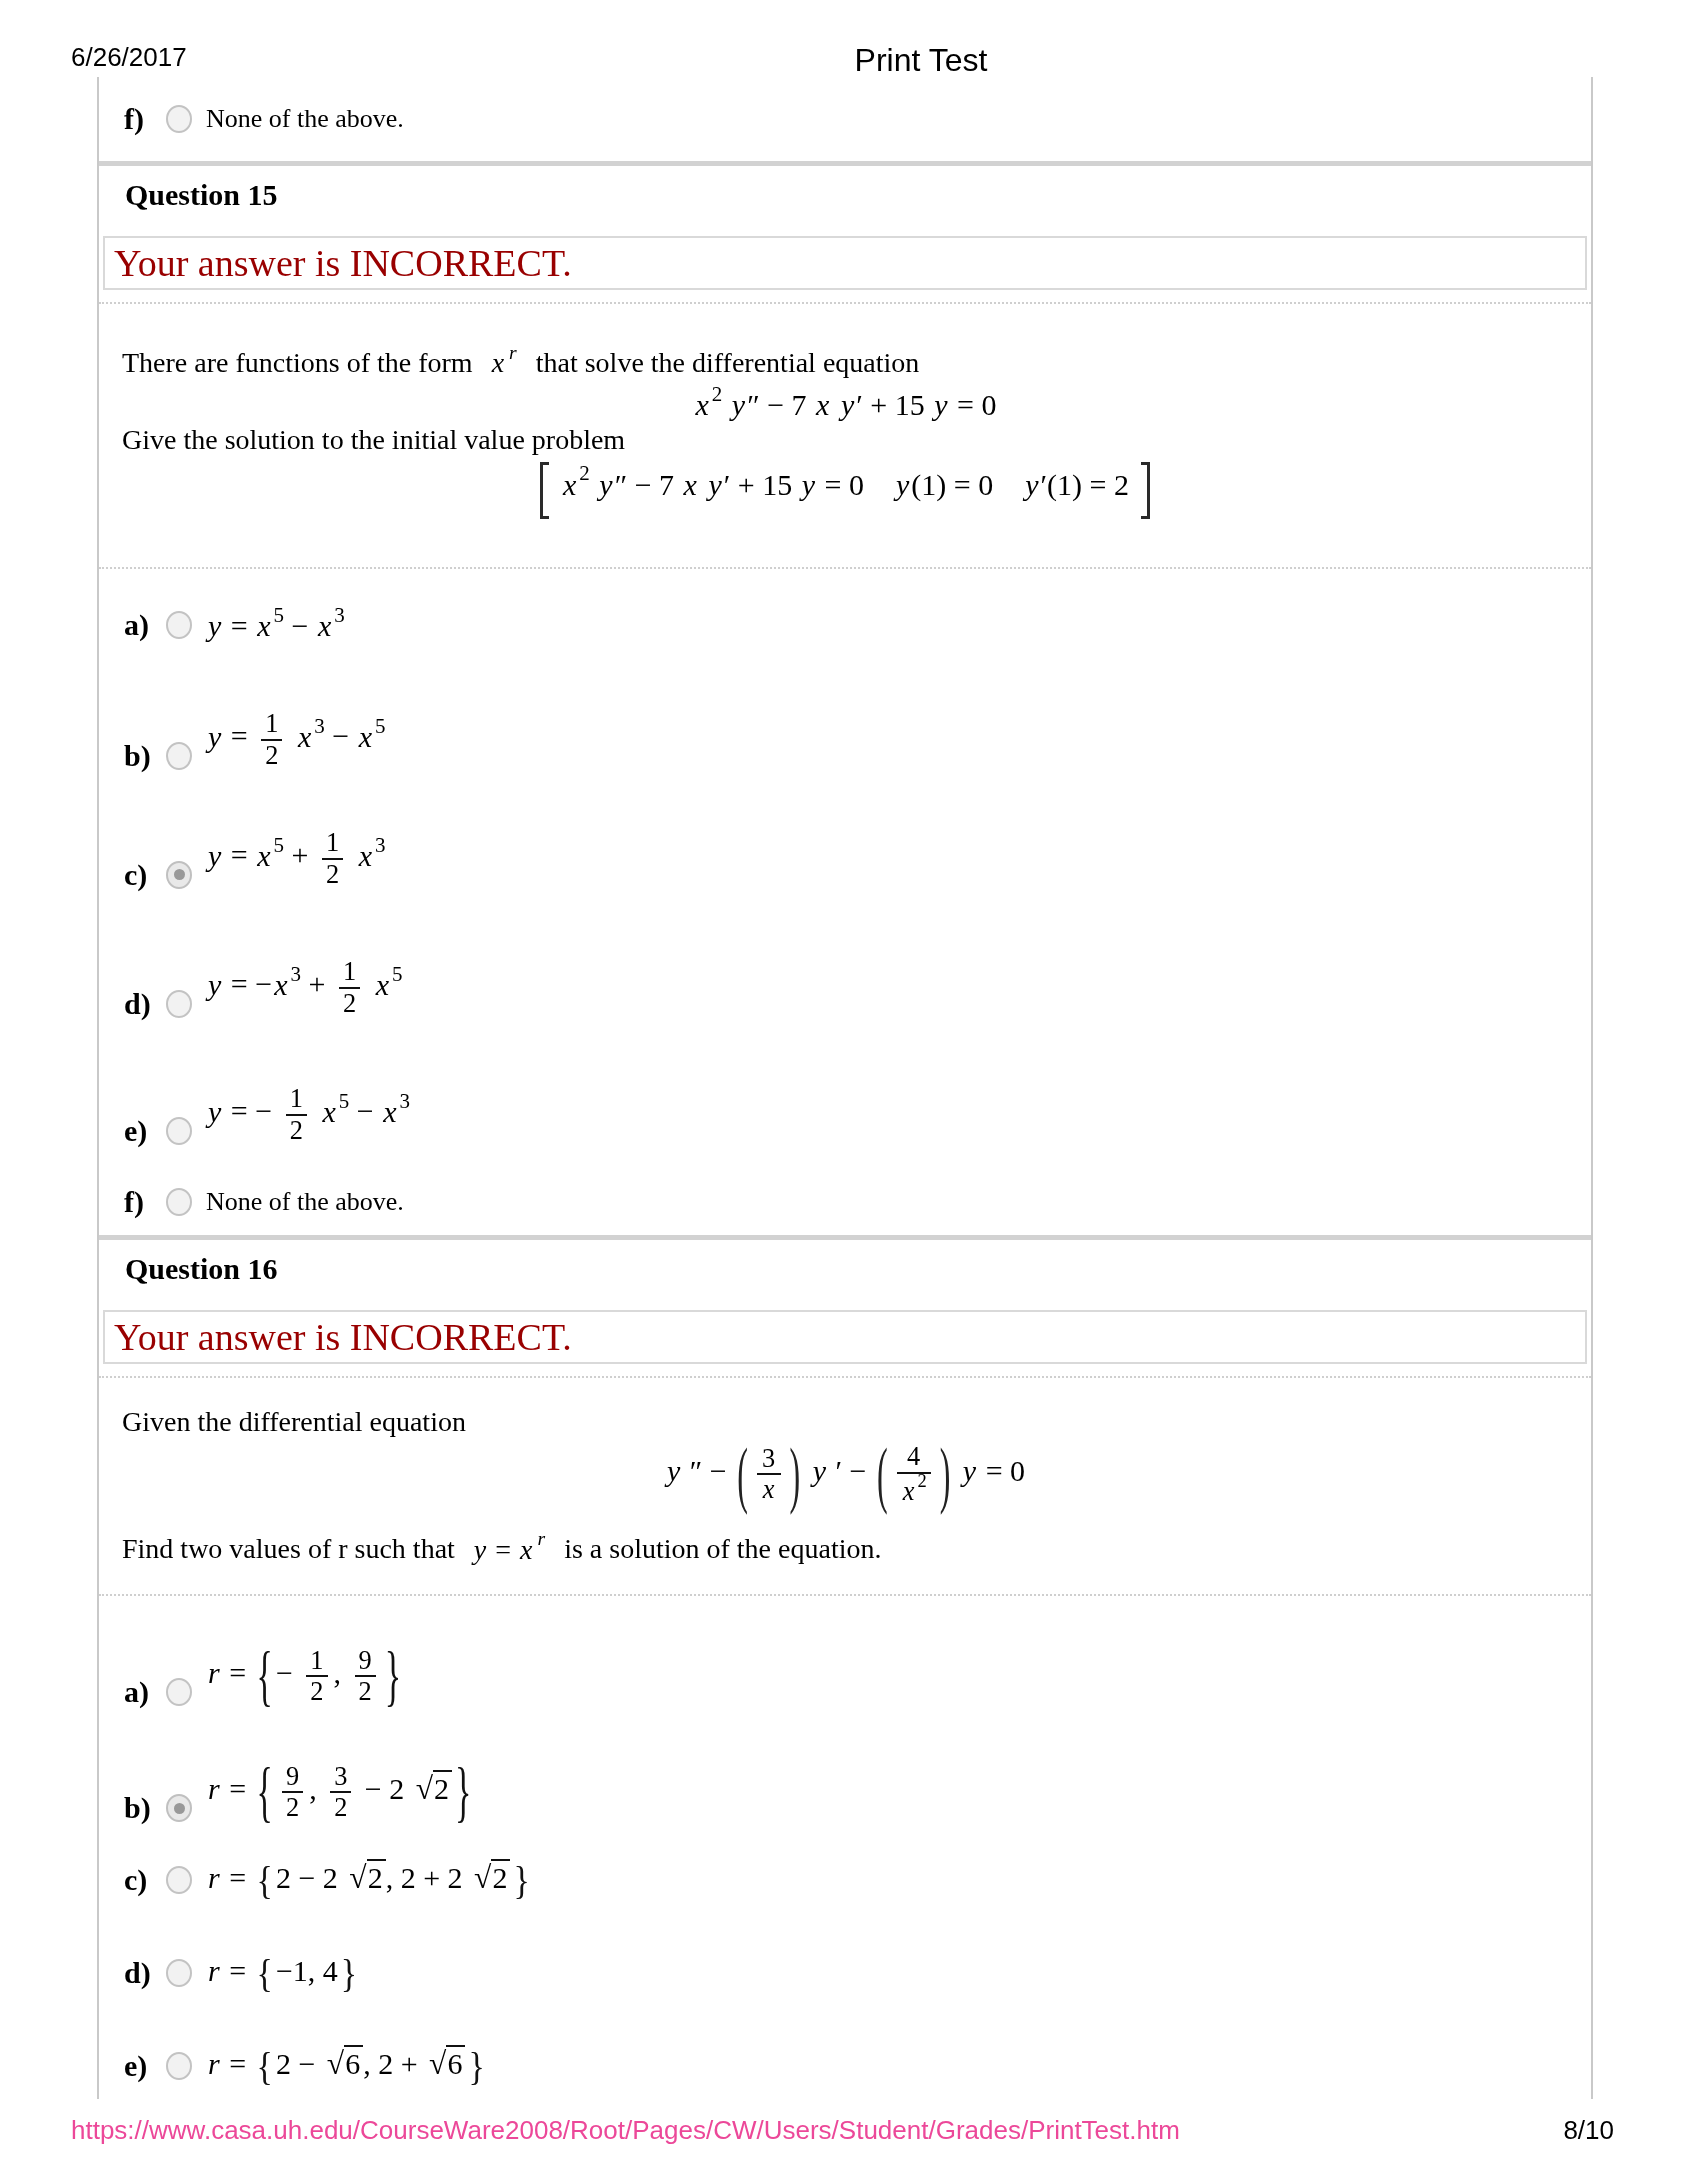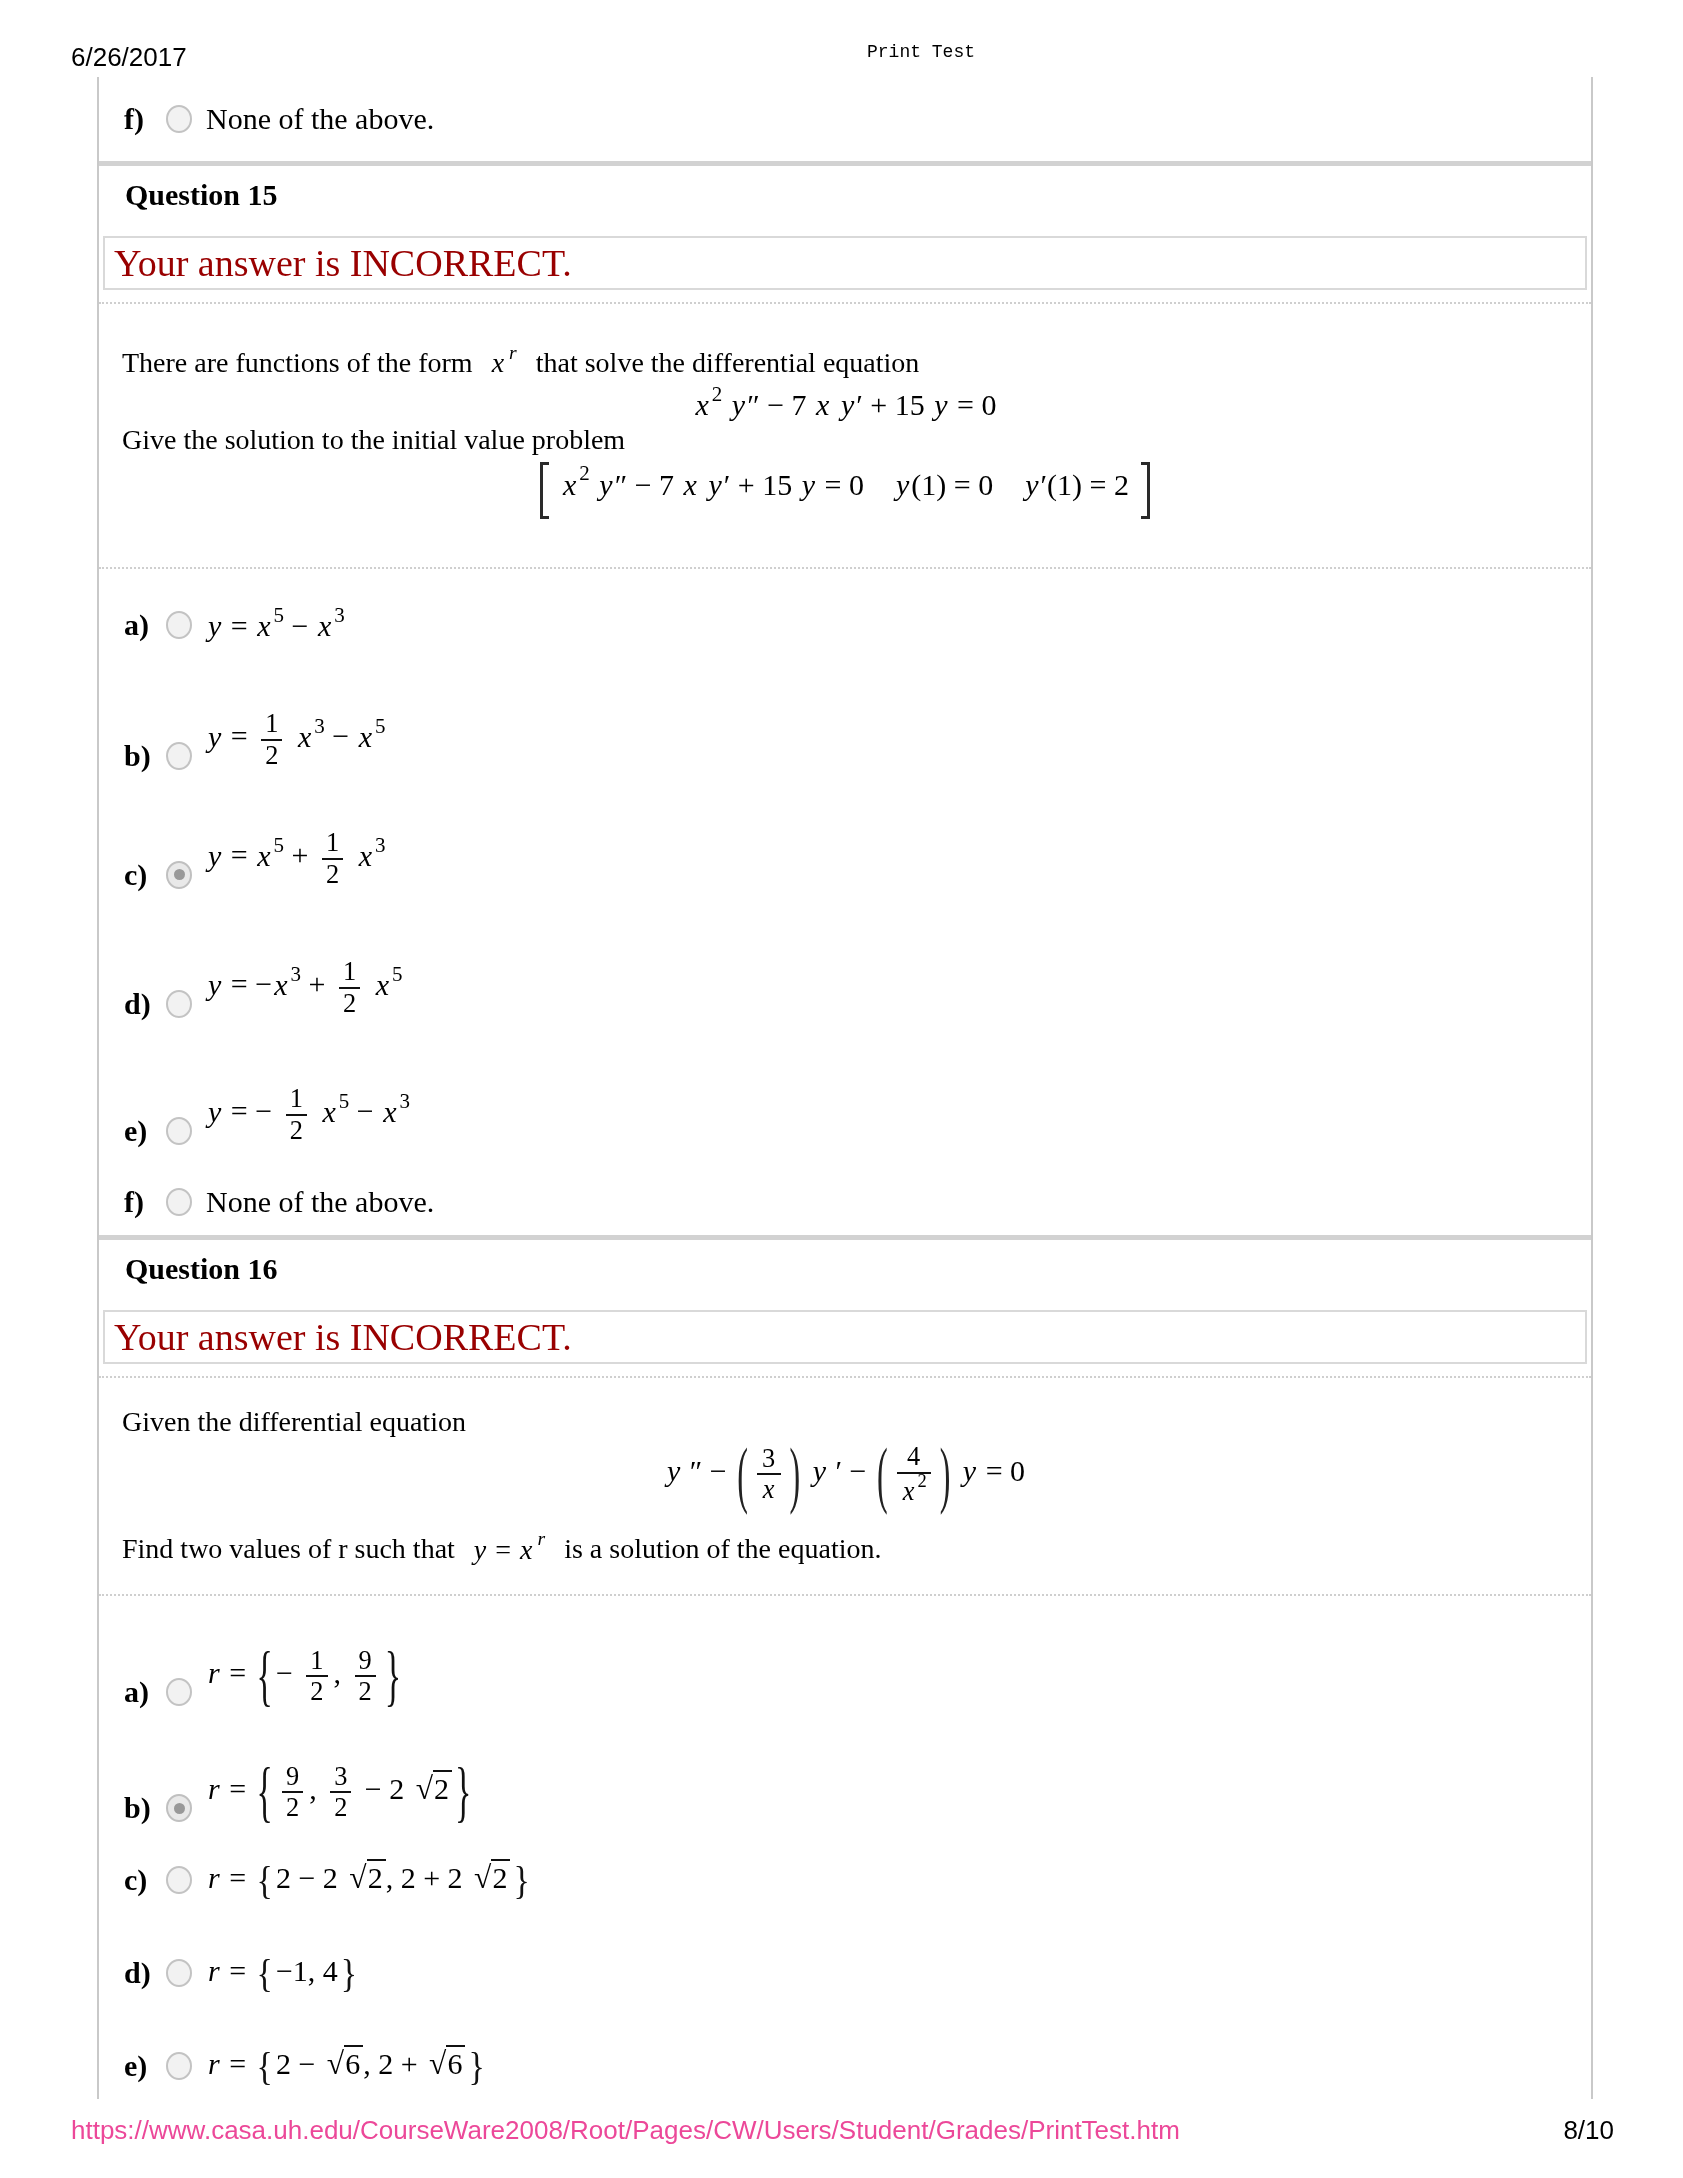--- a/index.html
+++ b/index.html
@@ -1,20 +1,20 @@
 <!DOCTYPE html>
 <html><head>
 <meta charset="utf-8">
 <style>
   html,body{margin:0;padding:0;background:#ffffff;}
   body{position:relative;width:1683px;height:2178px;font-family:"Liberation Serif",serif;color:#000;overflow:hidden;}
 
   
   .print-date{position:absolute;top:42px;left:71px;font-family:"Liberation Sans",sans-serif;font-size:26px;color:#000;}
-  .print-title{position:absolute;top:42px;left:921px;transform:translateX(-50%);font-family:Liberation Mono, monospace;font-size:18px;color:#000;}
+  .print-title{position:absolute;top:42px;left:921px;transform:translateX(-50%);font-family:Liberation Sans, sans-serif;font-size:32px;color:#000;}
   .footer-url{position:absolute;top:2115px;left:71px;font-family:"Liberation Sans",sans-serif;font-size:26px;color:#ec4899;}
   .footer-page{position:absolute;top:2115px;right:69px;font-family:"Liberation Sans",sans-serif;font-size:26px;color:#000;}
 
   
   .content{position:absolute;left:97px;top:77px;width:1492px;height:2022px;
            border-left:2px solid #c9c9c9;border-right:2px solid #c9c9c9;background:#fff;}
 
   .tail-row{height:84px;display:flex;align-items:center;padding-left:25px;}
   .sep-band{height:5px;background:#d2d2d2;}
   .q-header{height:58px;line-height:58px;padding-left:26px;font-size:30px;font-weight:bold;}
@@ -28,21 +28,21 @@
   .bracket-line{text-align:center;margin-top:4px;}
   .inline-math{margin:0 10px;}
 
   .opt-sep{border-top:2px dotted #cfcfcf;}
 
   .opt{display:flex;align-items:center;padding-left:25px;}
   .opt .letter{font-weight:bold;font-size:30px;width:36px;flex:none;}
   .opt .radio{margin-left:6px;margin-right:14px;}
   .opt.tall .letter,.opt.tall .radio{transform:translateY(16px);}
   .opt .formula{font-size:30px;}
-  .opt .plain-label{font-size:30px;}
+  .opt .plain-label{font-size:26px;}
 
   .radio{width:22px;height:24px;border-radius:50%;background:#f2f2f2;border:2px solid #c3c3c3;
          position:relative;flex:none;box-sizing:content-box;}
   .radio.checked{background:#e9e9e9;border-color:#c0c0c0;}
   .radio.checked::after{content:'';position:absolute;left:50%;top:50%;width:11px;height:11px;
          margin:-5.4px 0 0 -5.4px;border-radius:50%;background:#999;}
 
   
   .math{font-family:"Liberation Serif",serif;}
   .math i{font-style:italic;margin:0 2px;}

